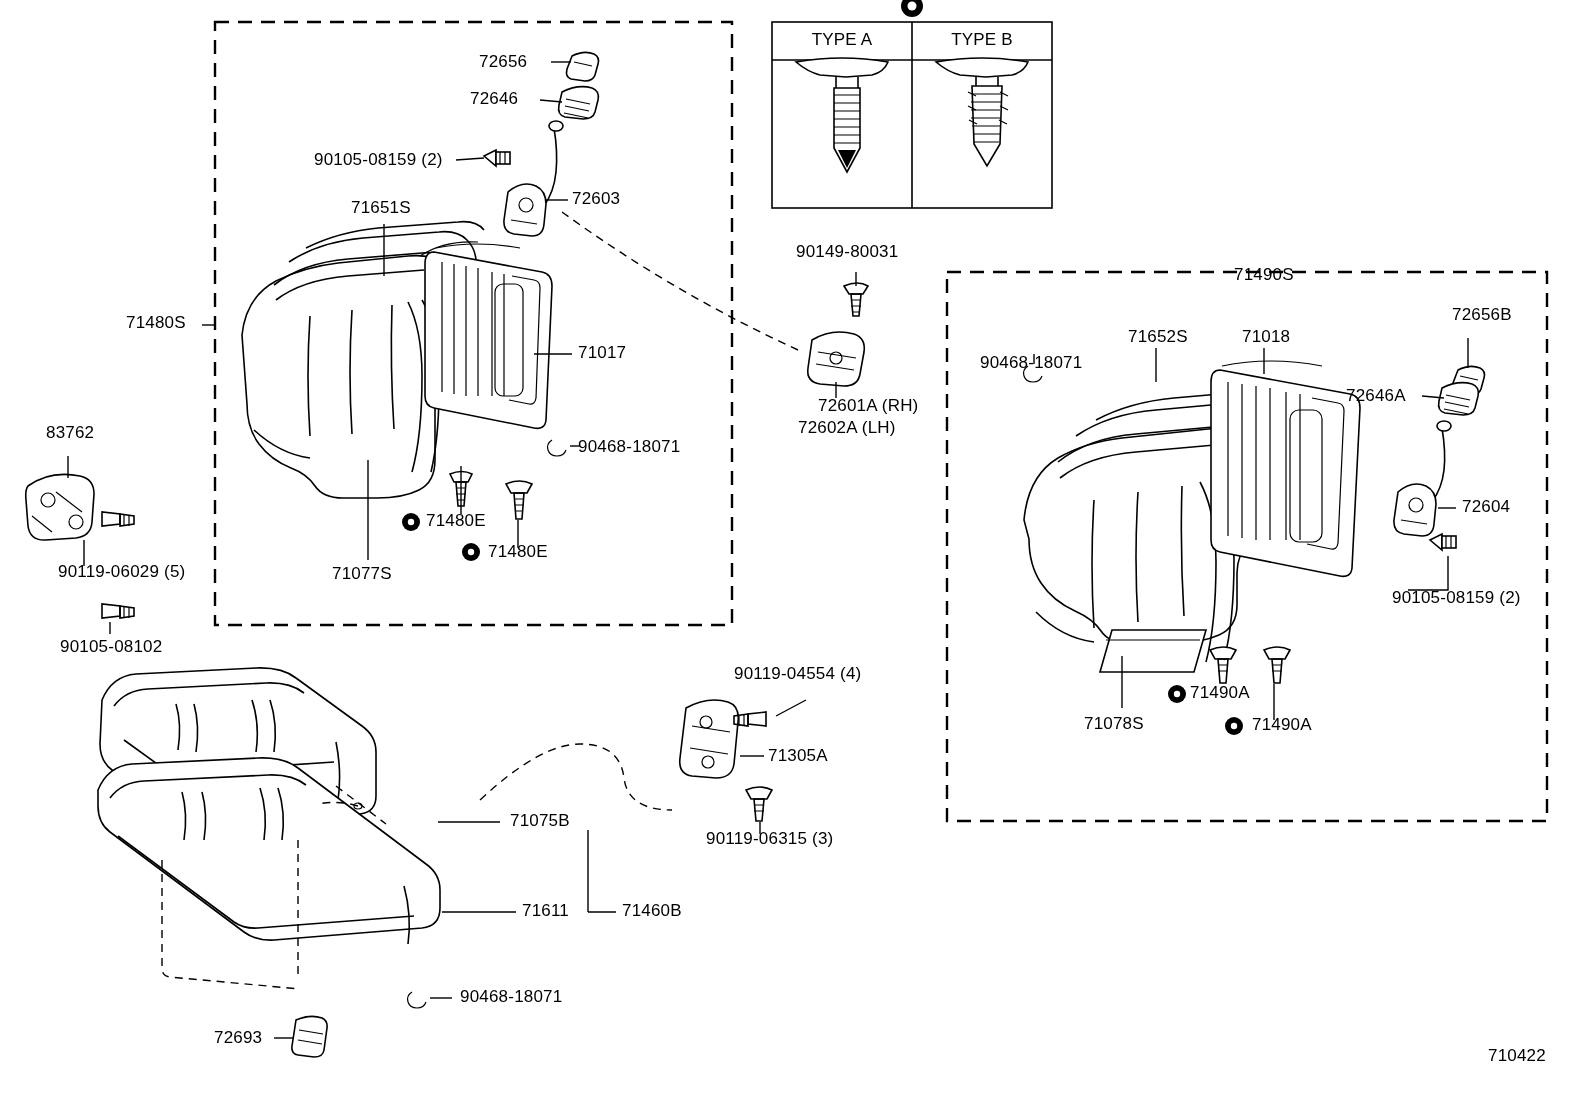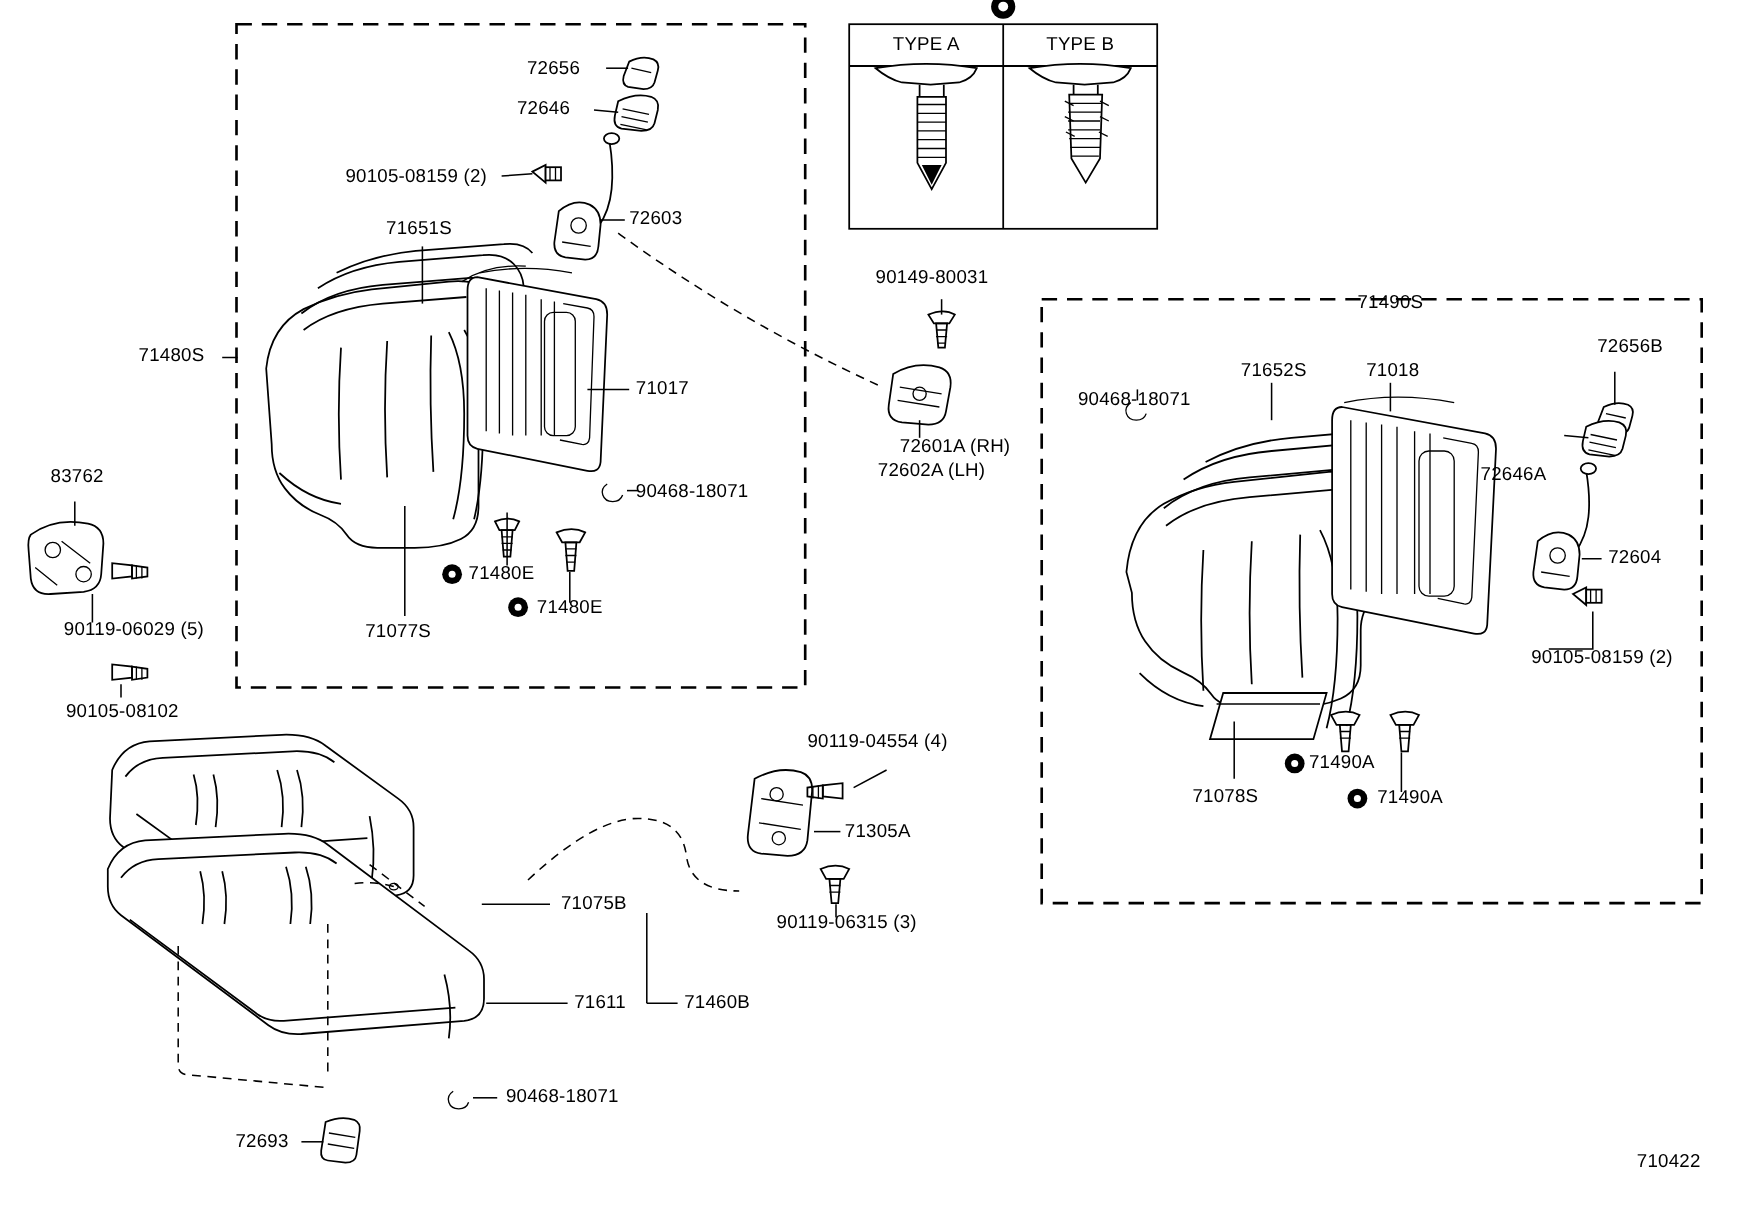--- a/index.html
+++ b/index.html
@@ -407,21 +407,21 @@
   <div class="lbl" style="left:482px; top:542px;">71480E</div>
   <div class="lbl" style="left:326px; top:564px;">71077S</div>
   <div class="lbl" style="left:40px; top:423px;">83762</div>
   <div class="lbl" style="left:52px; top:562px;">90119-06029 (5)</div>
   <div class="lbl" style="left:54px; top:637px;">90105-08102</div>
 
   <div class="lbl" style="left:974px; top:353px;">90468-18071</div>
   <div class="lbl" style="left:1122px; top:327px;">71652S</div>
   <div class="lbl" style="left:1236px; top:327px;">71018</div>
   <div class="lbl" style="left:1446px; top:305px;">72656B</div>
-  <div class="lbl" style="left:1340px; top:386px;margin-top:35px;">72646A</div>
+  <div class="lbl" style="left:1340px; top:386px;">72646A</div>
   <div class="lbl" style="left:1456px; top:497px;">72604</div>
   <div class="lbl" style="left:1386px; top:588px;">90105-08159 (2)</div>
   <div class="lbl" style="left:1078px; top:714px;">71078S</div>
   <div class="lbl" style="left:1184px; top:683px;">71490A</div>
   <div class="lbl" style="left:1246px; top:715px;">71490A</div>
 
   <div class="lbl" style="left:728px; top:664px;">90119-04554 (4)</div>
   <div class="lbl" style="left:762px; top:746px;">71305A</div>
   <div class="lbl" style="left:700px; top:829px;">90119-06315 (3)</div>
   <div class="lbl" style="left:504px; top:811px;">71075B</div>

